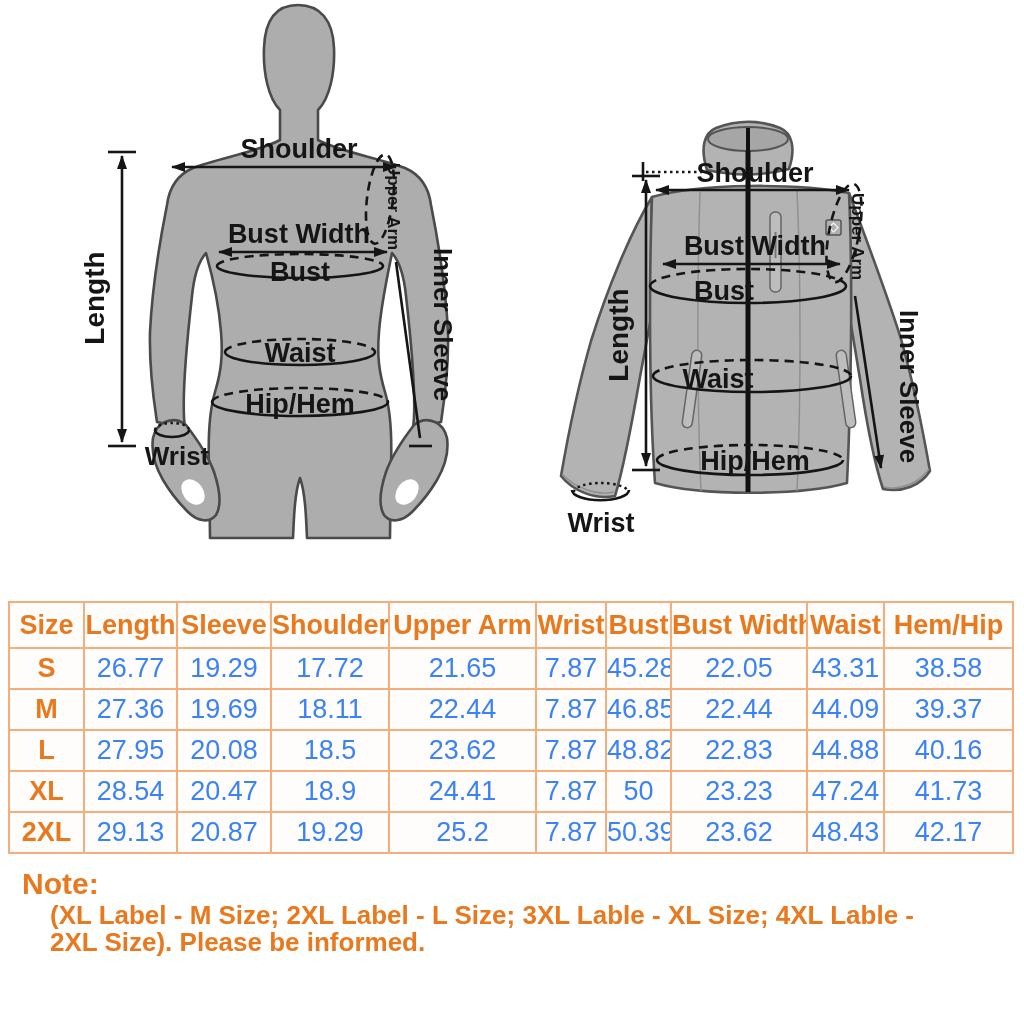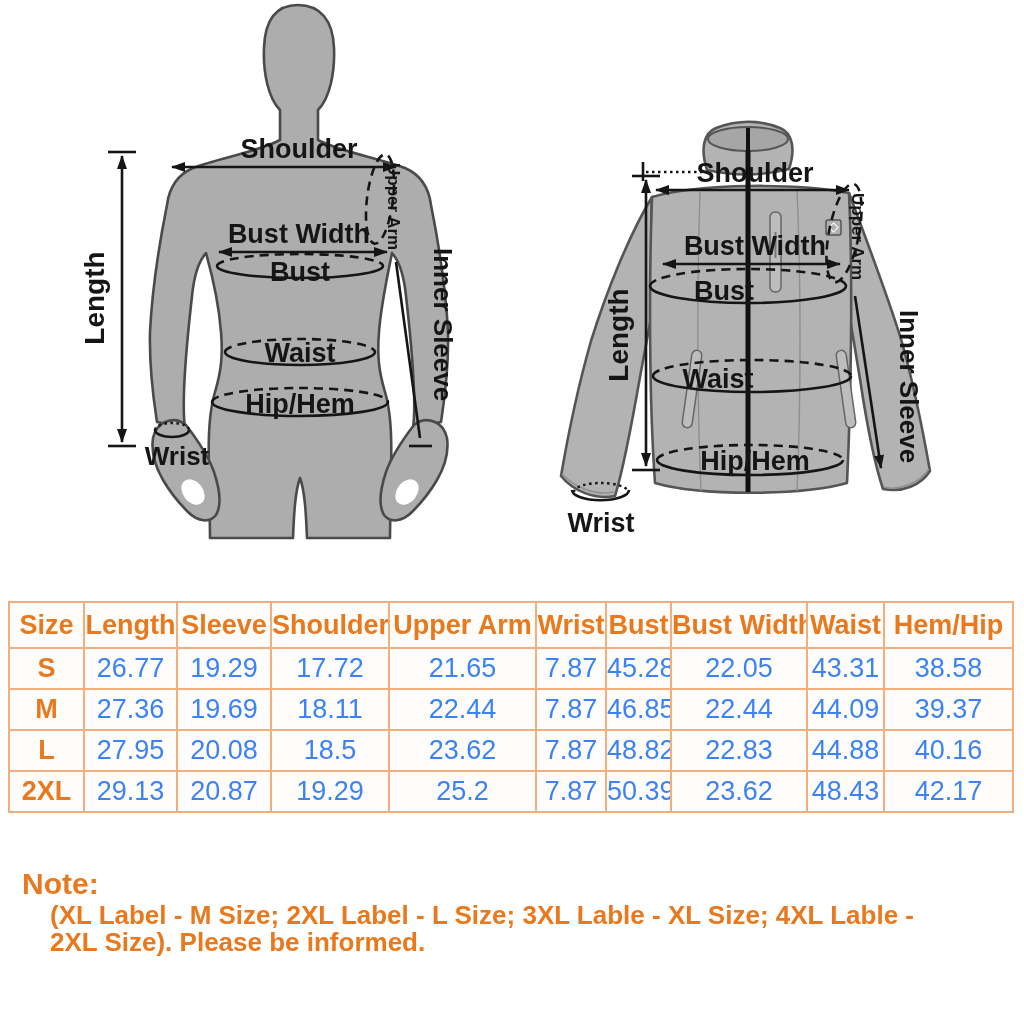--- a/index.html
+++ b/index.html
@@ -269,20 +269,32 @@
         <td>20.08</td>
         <td>18.5</td>
         <td>23.62</td>
         <td>7.87</td>
         <td>48.82</td>
         <td>22.83</td>
         <td>44.88</td>
         <td>40.16</td>
       </tr>
       <tr>
+        <td class="size-col">XL</td>
+        <td>28.54</td>
+        <td>20.47</td>
+        <td>18.9</td>
+        <td>24.41</td>
+        <td>7.87</td>
+        <td>50</td>
+        <td>23.23</td>
+        <td>47.24</td>
+        <td>41.73</td>
+      </tr>
+      <tr>
         <td class="size-col">2XL</td>
         <td>29.13</td>
         <td>20.87</td>
         <td>19.29</td>
         <td>25.2</td>
         <td>7.87</td>
         <td>50.39</td>
         <td>23.62</td>
         <td>48.43</td>
         <td>42.17</td>

